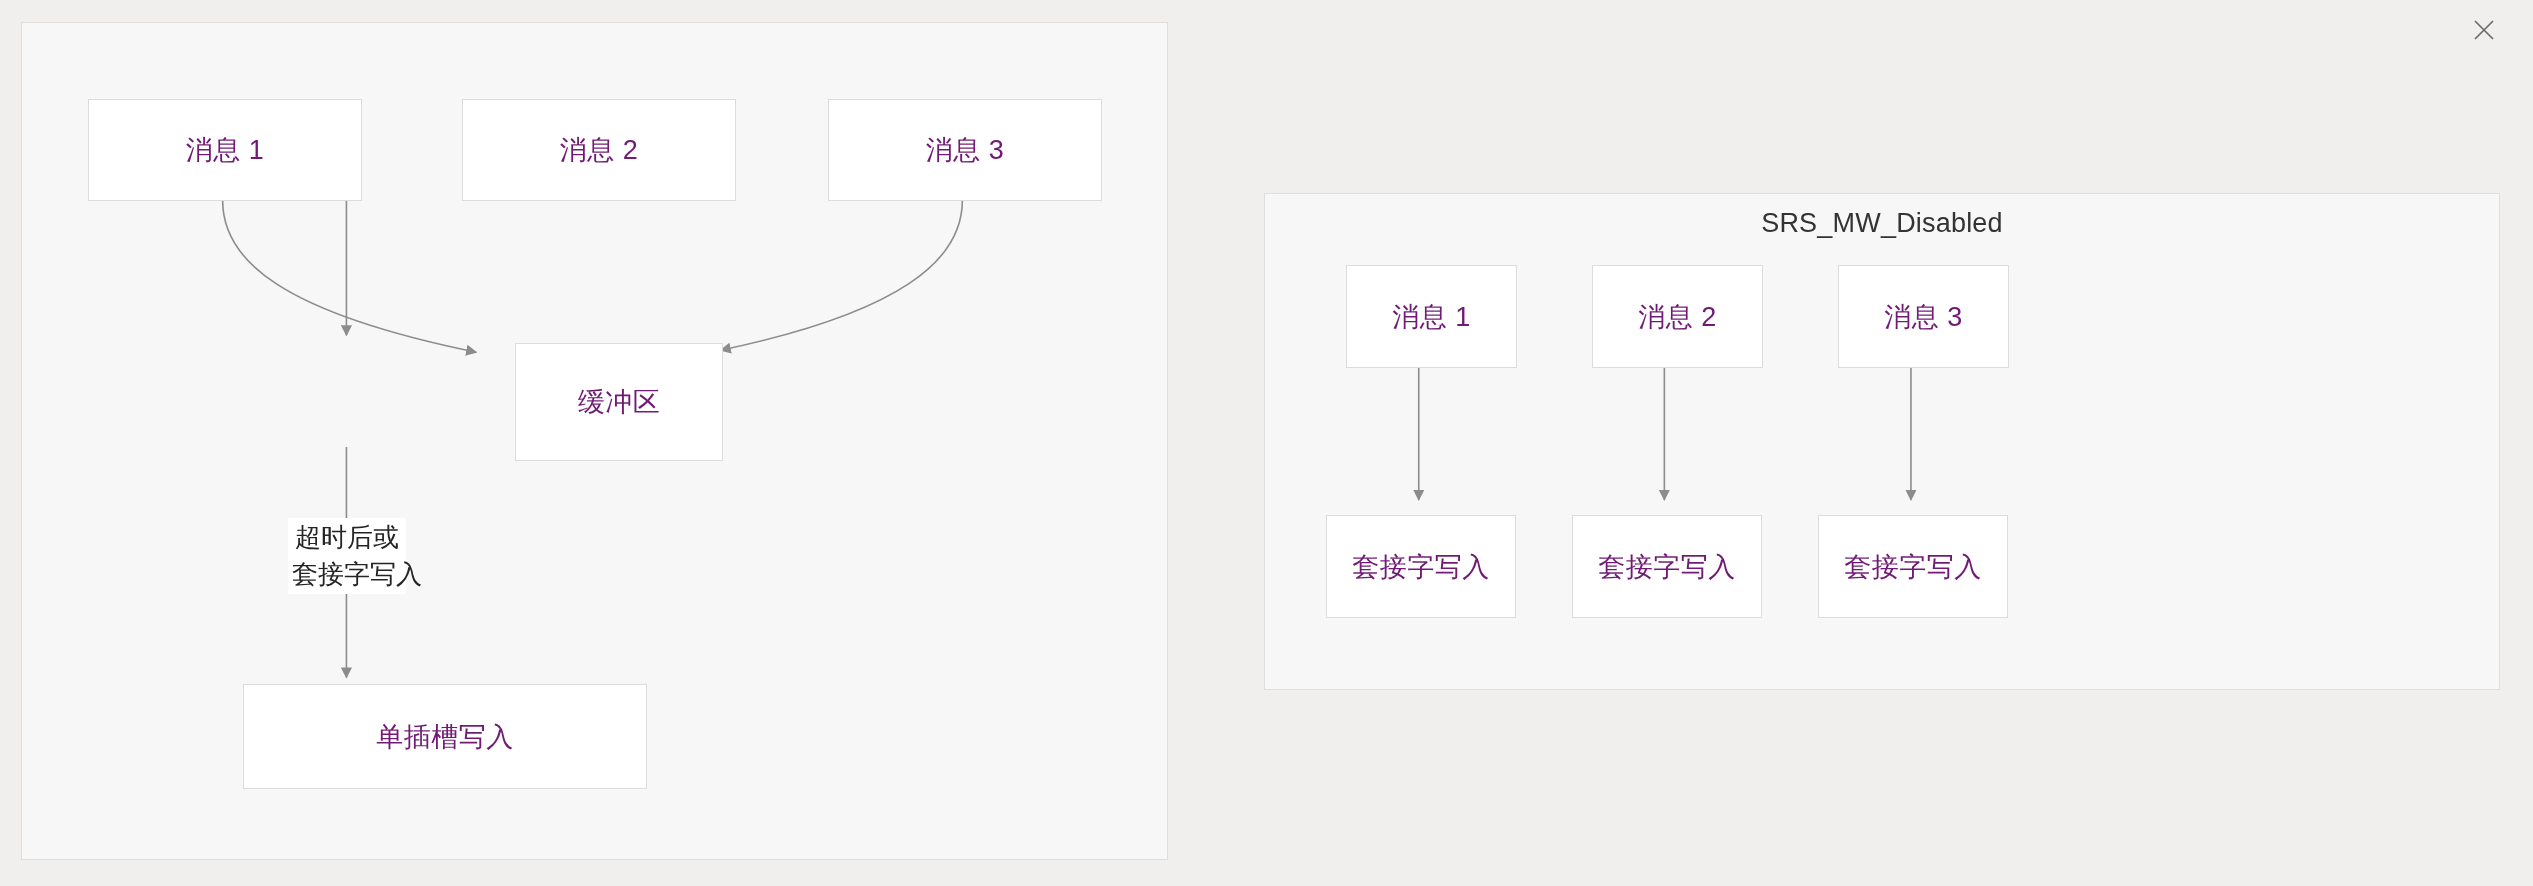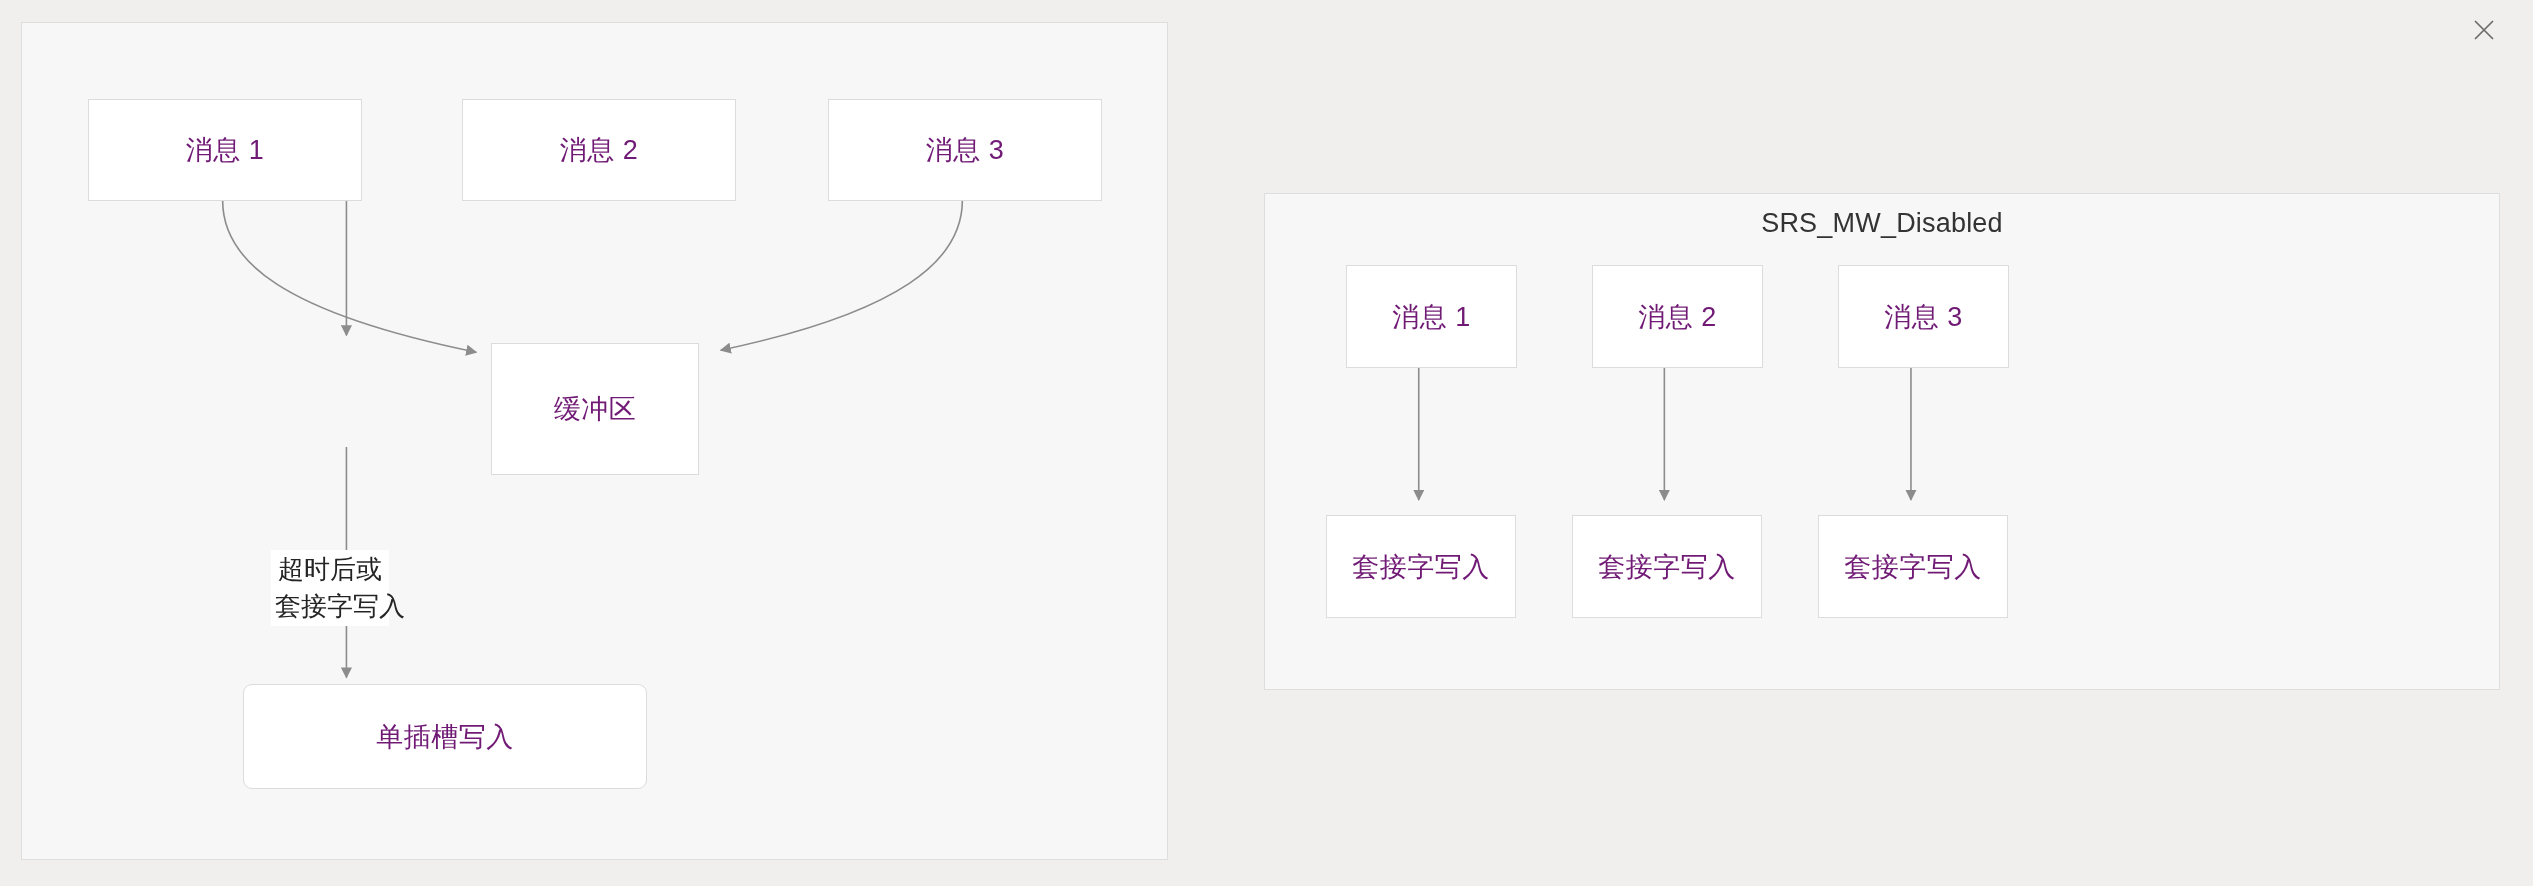--- a/index.html
+++ b/index.html
@@ -113,30 +113,30 @@
     </div>
 
     <div class="node" style="left:440px; top:76px; width:274px; height:102px;">
       <span>消息 2</span>
     </div>
 
     <div class="node" style="left:806px; top:76px; width:274px; height:102px;">
       <span>消息 3</span>
     </div>
 
-    <div class="node" style="left:469px; top:320px; width:208px; height:132px;">
+    <div class="node" style="left:493px; top:320px; width:208px; height:118px;">
       <span>缓冲区</span>
     </div>
 
-    <div class="edge-label" style="left:249px; top:495px; width:118px;margin-top:32px;">
+    <div class="edge-label" style="left:266px; top:495px; width:118px;">
       <div>超时后或</div>
       <div>套接字写入</div>
     </div>
 
-    <div class="node" style="left:221px; top:661px; width:251px; height:105px; width:404px;border-radius:9px;">
+    <div class="node" style="left:221px; top:661px; width:251px; height:105px; width:404px;">
       <span>单插槽写入</span>
     </div>
 
   </div>
 
   <div class="panel" id="panel-disabled">
 
     <div class="panel-title">SRS_MW_Disabled</div>
 
     <svg class="edges" viewBox="0 0 1236 497" preserveAspectRatio="none">

